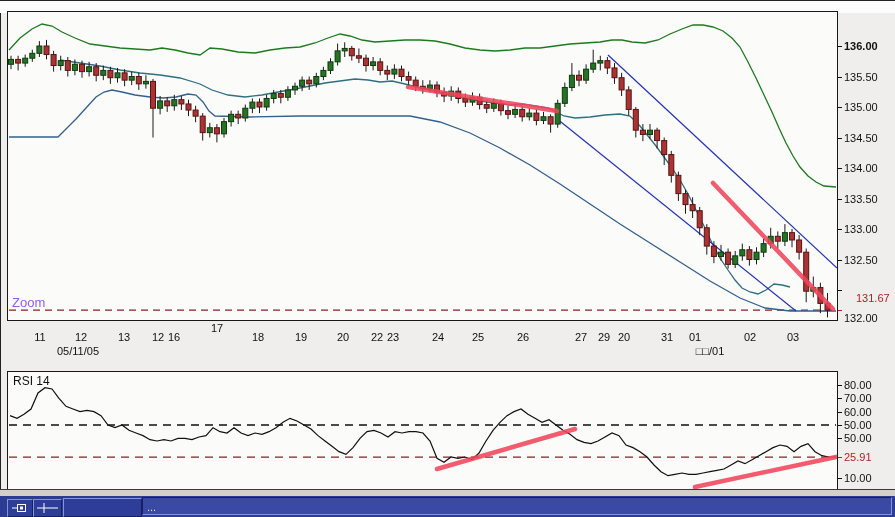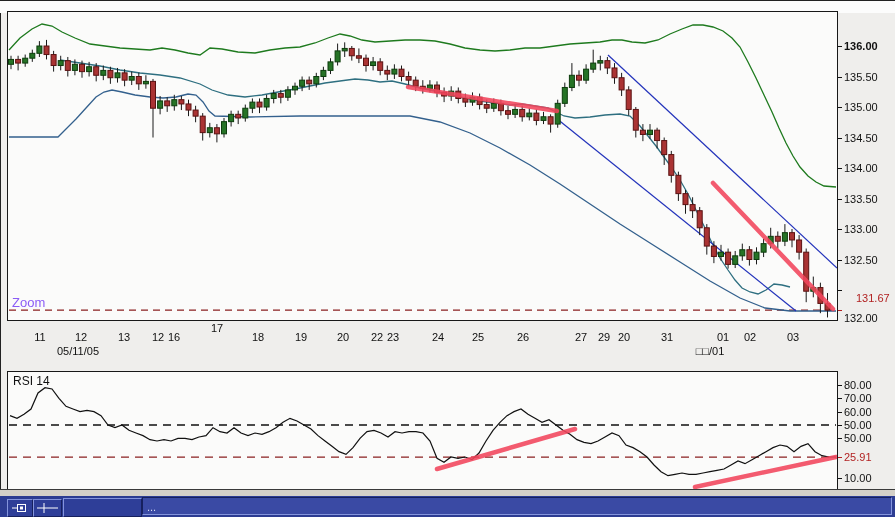--- a/index.html
+++ b/index.html
@@ -321,21 +321,21 @@
     <div class="date-label" style="left: 343px; top: 331px;">20</div>
     <div class="date-label" style="left: 377px; top: 331px;">22</div>
     <div class="date-label" style="left: 393px; top: 331px;">23</div>
     <div class="date-label" style="left: 438px; top: 331px;">24</div>
     <div class="date-label" style="left: 478px; top: 331px;">25</div>
     <div class="date-label" style="left: 523px; top: 331px;">26</div>
     <div class="date-label" style="left: 581px; top: 331px;">27</div>
     <div class="date-label" style="left: 604px; top: 331px;">29</div>
     <div class="date-label" style="left: 624px; top: 331px;">20</div>
     <div class="date-label" style="left: 667px; top: 331px;">31</div>
-    <div class="date-label" style="left: 708px; top: 331px; padding-left: 30px;">01</div>
+    <div class="date-label" style="left: 680px; top: 331px; padding-left: 30px;">01</div>
     <div class="date-label" style="left: 750px; top: 331px;">02</div>
     <div class="date-label" style="left: 793px; top: 331px;">03</div>
     <div class="date-label" style="left: 78px; top: 345px;">05/11/05</div>
     <div class="date-label" style="left: 710px; top: 345px;">□□/01</div>
   </div>
 
 <div class="abs" id="rsi-frame">
   <svg id="rsi-svg" width="829" height="117" viewBox="8 372 829 117">
       <line x1="9" y1="425" x2="836" y2="425" stroke="#111111" stroke-width="1.3" stroke-dasharray="8 6"></line>
       <line x1="9" y1="457.12" x2="836" y2="457.12" stroke="#8b2121" stroke-width="1.3" stroke-dasharray="8 6"></line>

